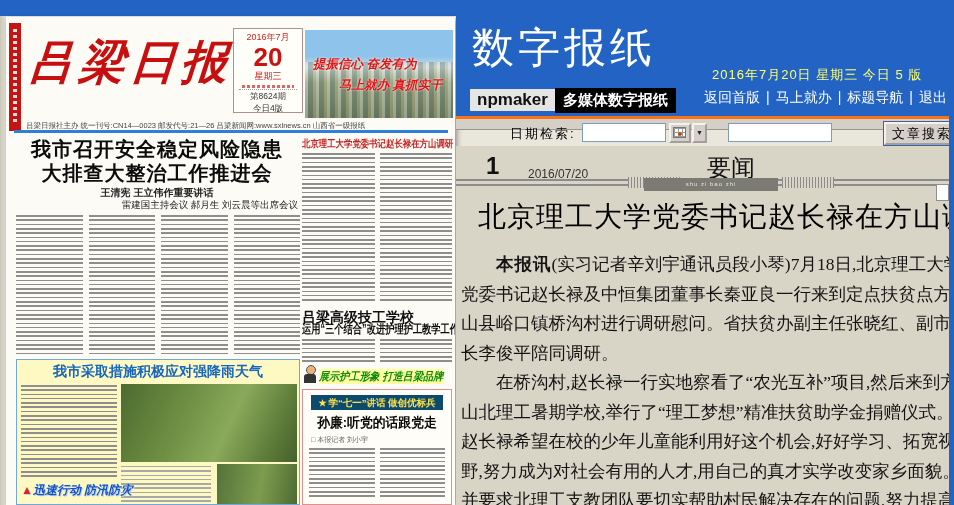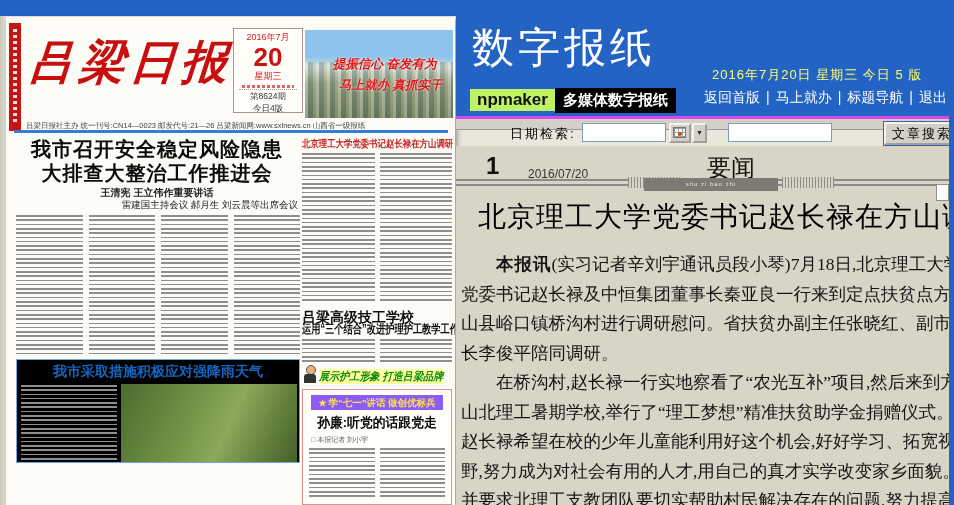--- a/index.html
+++ b/index.html
@@ -5,30 +5,30 @@
   html,body{margin:0;padding:0;background:#888;}
   *{box-sizing:border-box;}
   .stage{position:relative;width:954px;height:505px;overflow:hidden;background:#e9e7dc;
          font-family:"Liberation Sans",sans-serif;}
 
   
   .top-strip{position:absolute;left:0;top:0;width:954px;height:16px;background:#2263c3;}
   .rp-header{position:absolute;left:456px;top:0;width:498px;height:116px;background:#2263c3;}
   .rp-title{position:absolute;left:16px;top:20px;font-size:42px;color:#fff;letter-spacing:4px;font-weight:400;}
   .brand-row{position:absolute;left:14px;top:88px;font-size:0;}
-  .brand-np{display:inline-block;background:#bef264;color:#111;font-weight:bold;font-size:17px;padding:1px 7px;}
+  .brand-np{display:inline-block;background:#e5e5e5;color:#111;font-weight:bold;font-size:17px;padding:1px 7px;}
   .brand-tag{display:inline-block;background:#000;color:#fff;font-weight:bold;font-size:15px;padding:3px 8px;}
   .rp-date{position:absolute;left:256px;top:66px;color:#ffff70;font-size:13px;letter-spacing:1px;}
   .rp-links{position:absolute;left:248px;top:89px;color:#fff;font-size:14px;}
   .rp-links a{color:#fff;text-decoration:none;cursor:pointer;}
   .rp-links .sep{margin:0 6px;color:#fff;}
 
   
   .rp-search{position:absolute;left:456px;top:116px;width:498px;height:14px;background:#d4d0c8;
-             border-top:3px solid #d946ef;border-bottom:1px solid #9b968c;}
+             border-top:3px solid #f97316;border-bottom:1px solid #9b968c;}
   .s-label{position:absolute;left:54px;top:6px;font-size:13px;color:#000;letter-spacing:2px;}
   .s-input{position:absolute;top:4px;height:19px;border:1px solid #7f9db9;background:#fff;font-size:12px;padding:0 3px;}
   .s-date{left:126px;width:84px;}
   .s-key{left:272px;width:104px;}
   .cal-btn{position:absolute;left:213px;top:4px;width:22px;height:20px;background:#d4d0c8;
            border:2px outset #f4f2ee;cursor:pointer;}
   .cal-glyph{position:absolute;left:2px;top:2px;width:13px;height:11px;background:
       radial-gradient(circle 2px at 6px 6px,#d04000 0 1.5px,transparent 2px),
       repeating-linear-gradient(90deg,#9a9a9a 0 1px,transparent 1px 4px),
       repeating-linear-gradient(#9a9a9a 0 1px,transparent 1px 4px),#fff;
@@ -81,36 +81,36 @@
             background:repeating-linear-gradient(90deg,#d66 0 3px,transparent 3px 5px);}
   .db-div{margin:1px auto;width:58px;border-top:1px dotted #999;}
   .db-issue,.db-pages{font-size:8.5px;color:#333;}
   .banner{position:absolute;left:299px;top:13px;width:148px;height:88px;overflow:hidden;background:
       linear-gradient(#8ec3ec 0 30%,#cfdcd8 42%,#93a285 60%,#6d7d5f 100%);}
   .banner .blds{position:absolute;left:0;top:36%;width:100%;height:64%;
       background:repeating-linear-gradient(90deg,rgba(255,255,255,.35) 0 3px,rgba(70,90,80,.35) 3px 8px,
       rgba(200,180,120,.3) 8px 11px);opacity:.8;}
   .slogan{position:absolute;color:#e01414;font-weight:bold;font-style:italic;font-size:12.5px;
           white-space:nowrap;text-shadow:0 0 2px #fff;}
-  .slg1{left:28px;top:26px;} .slg2{left:34px;top:47px;}
+  .slg1{left:8px;top:26px;} .slg2{left:34px;top:47px;}
   .info-line{position:absolute;left:20px;top:104px;width:430px;font-size:7.5px;color:#444;white-space:nowrap;}
   .blue-rule{position:absolute;left:8px;top:113px;width:434px;height:3px;background:#2e7fd6;}
 
   .lead-h1{position:absolute;left:10px;width:282px;text-align:center;font-weight:bold;color:#0c0c0c;
            font-size:20px;white-space:nowrap;letter-spacing:1px;}
   .lh1a{top:119px;} .lh1b{top:143px;}
   .lead-sub1{position:absolute;left:10px;top:169px;width:282px;text-align:center;font-size:10px;
              font-weight:bold;color:#222;}
   .lead-sub2{position:absolute;left:10px;top:182px;width:282px;text-align:right;font-size:9.5px;color:#222;}
   .cols4{position:absolute;left:10px;top:198px;width:284px;height:140px;display:flex;gap:6px;}
   .tx{flex:1;background:repeating-linear-gradient(#8e8e8e 0 1.6px,transparent 1.6px 4.3px);}
   .tx-l{background:repeating-linear-gradient(#a8a8a8 0 1.5px,transparent 1.5px 4.3px);}
 
-  .rain-box{position:absolute;left:10px;top:342px;width:284px;height:104px;border:1px solid #6fa8dc;
-            background:#000000;overflow:hidden;}
+  .rain-box{position:absolute;left:10px;top:342px;width:284px;height:146px;border:1px solid #6fa8dc;
+            background:#fef9c3;overflow:hidden;}
   .rain-title{position:absolute;left:0;top:3px;width:100%;text-align:center;font-size:14px;
               font-weight:bold;color:#1566c0;white-space:nowrap;}
   .rain-tx{position:absolute;left:4px;top:25px;width:96px;height:92px;}
   .rain-photo{position:absolute;right:2px;top:24px;width:176px;height:78px;background:
       linear-gradient(115deg,#4c6b30,#6e8f43 35%,#8aa95a 60%,#5c7a38 85%,#46602c);}
   .rain-photo2{position:absolute;right:2px;top:104px;width:80px;height:42px;background:
       linear-gradient(100deg,#54733a,#7d9c4e 55%,#4e6a32);}
   .rain-cap{position:absolute;left:104px;top:106px;width:90px;height:38px;}
   .rain-gfx{position:absolute;left:4px;top:122px;width:100px;font-size:12px;font-weight:bold;
             font-style:italic;color:#1353c6;white-space:nowrap;text-shadow:1px 1px 0 #bcd2f0;}
@@ -126,21 +126,21 @@
   .promo{position:absolute;left:296px;top:350px;width:152px;height:18px;}
   .mascot{position:absolute;left:0;top:-2px;width:15px;height:18px;}
   .mascot:before{content:"";position:absolute;left:4px;top:0;width:8px;height:8px;border-radius:50%;
                  background:#e8b27a;border:1px solid #555;}
   .mascot:after{content:"";position:absolute;left:2px;top:9px;width:12px;height:9px;border-radius:3px 3px 0 0;
                 background:#333;}
   .promo-text{position:absolute;left:17px;top:2px;background:#ffffa0;color:#0f8a0f;font-weight:bold;
               font-style:italic;font-size:11px;white-space:nowrap;transform:scaleX(.92);transform-origin:left;}
   .person-box{position:absolute;left:296px;top:372px;width:150px;height:116px;border:1px solid #e08f8f;
               background:#fffdf8;overflow:hidden;}
-  .p-banner{margin:5px 8px 4px;background:#8b5cf6;height:15px;color:#ffe14a;font-weight:bold;
+  .p-banner{margin:5px 8px 4px;background:#0c4a6e;height:15px;color:#ffe14a;font-weight:bold;
             font-size:9.5px;text-align:center;line-height:15px;white-space:nowrap;}
   .p-banner .star{color:#ffe14a;font-size:9px;margin-right:2px;}
   .p-title{text-align:center;font-size:13.5px;font-weight:bold;color:#0a0a0a;white-space:nowrap;
            transform:scaleX(.95);}
   .p-byline{margin:3px 0 3px 8px;font-size:7px;color:#666;}
   .p-tx{margin:0 6px;height:50px;display:flex;gap:5px;}
 </style>
 </head>
 <body>
 

